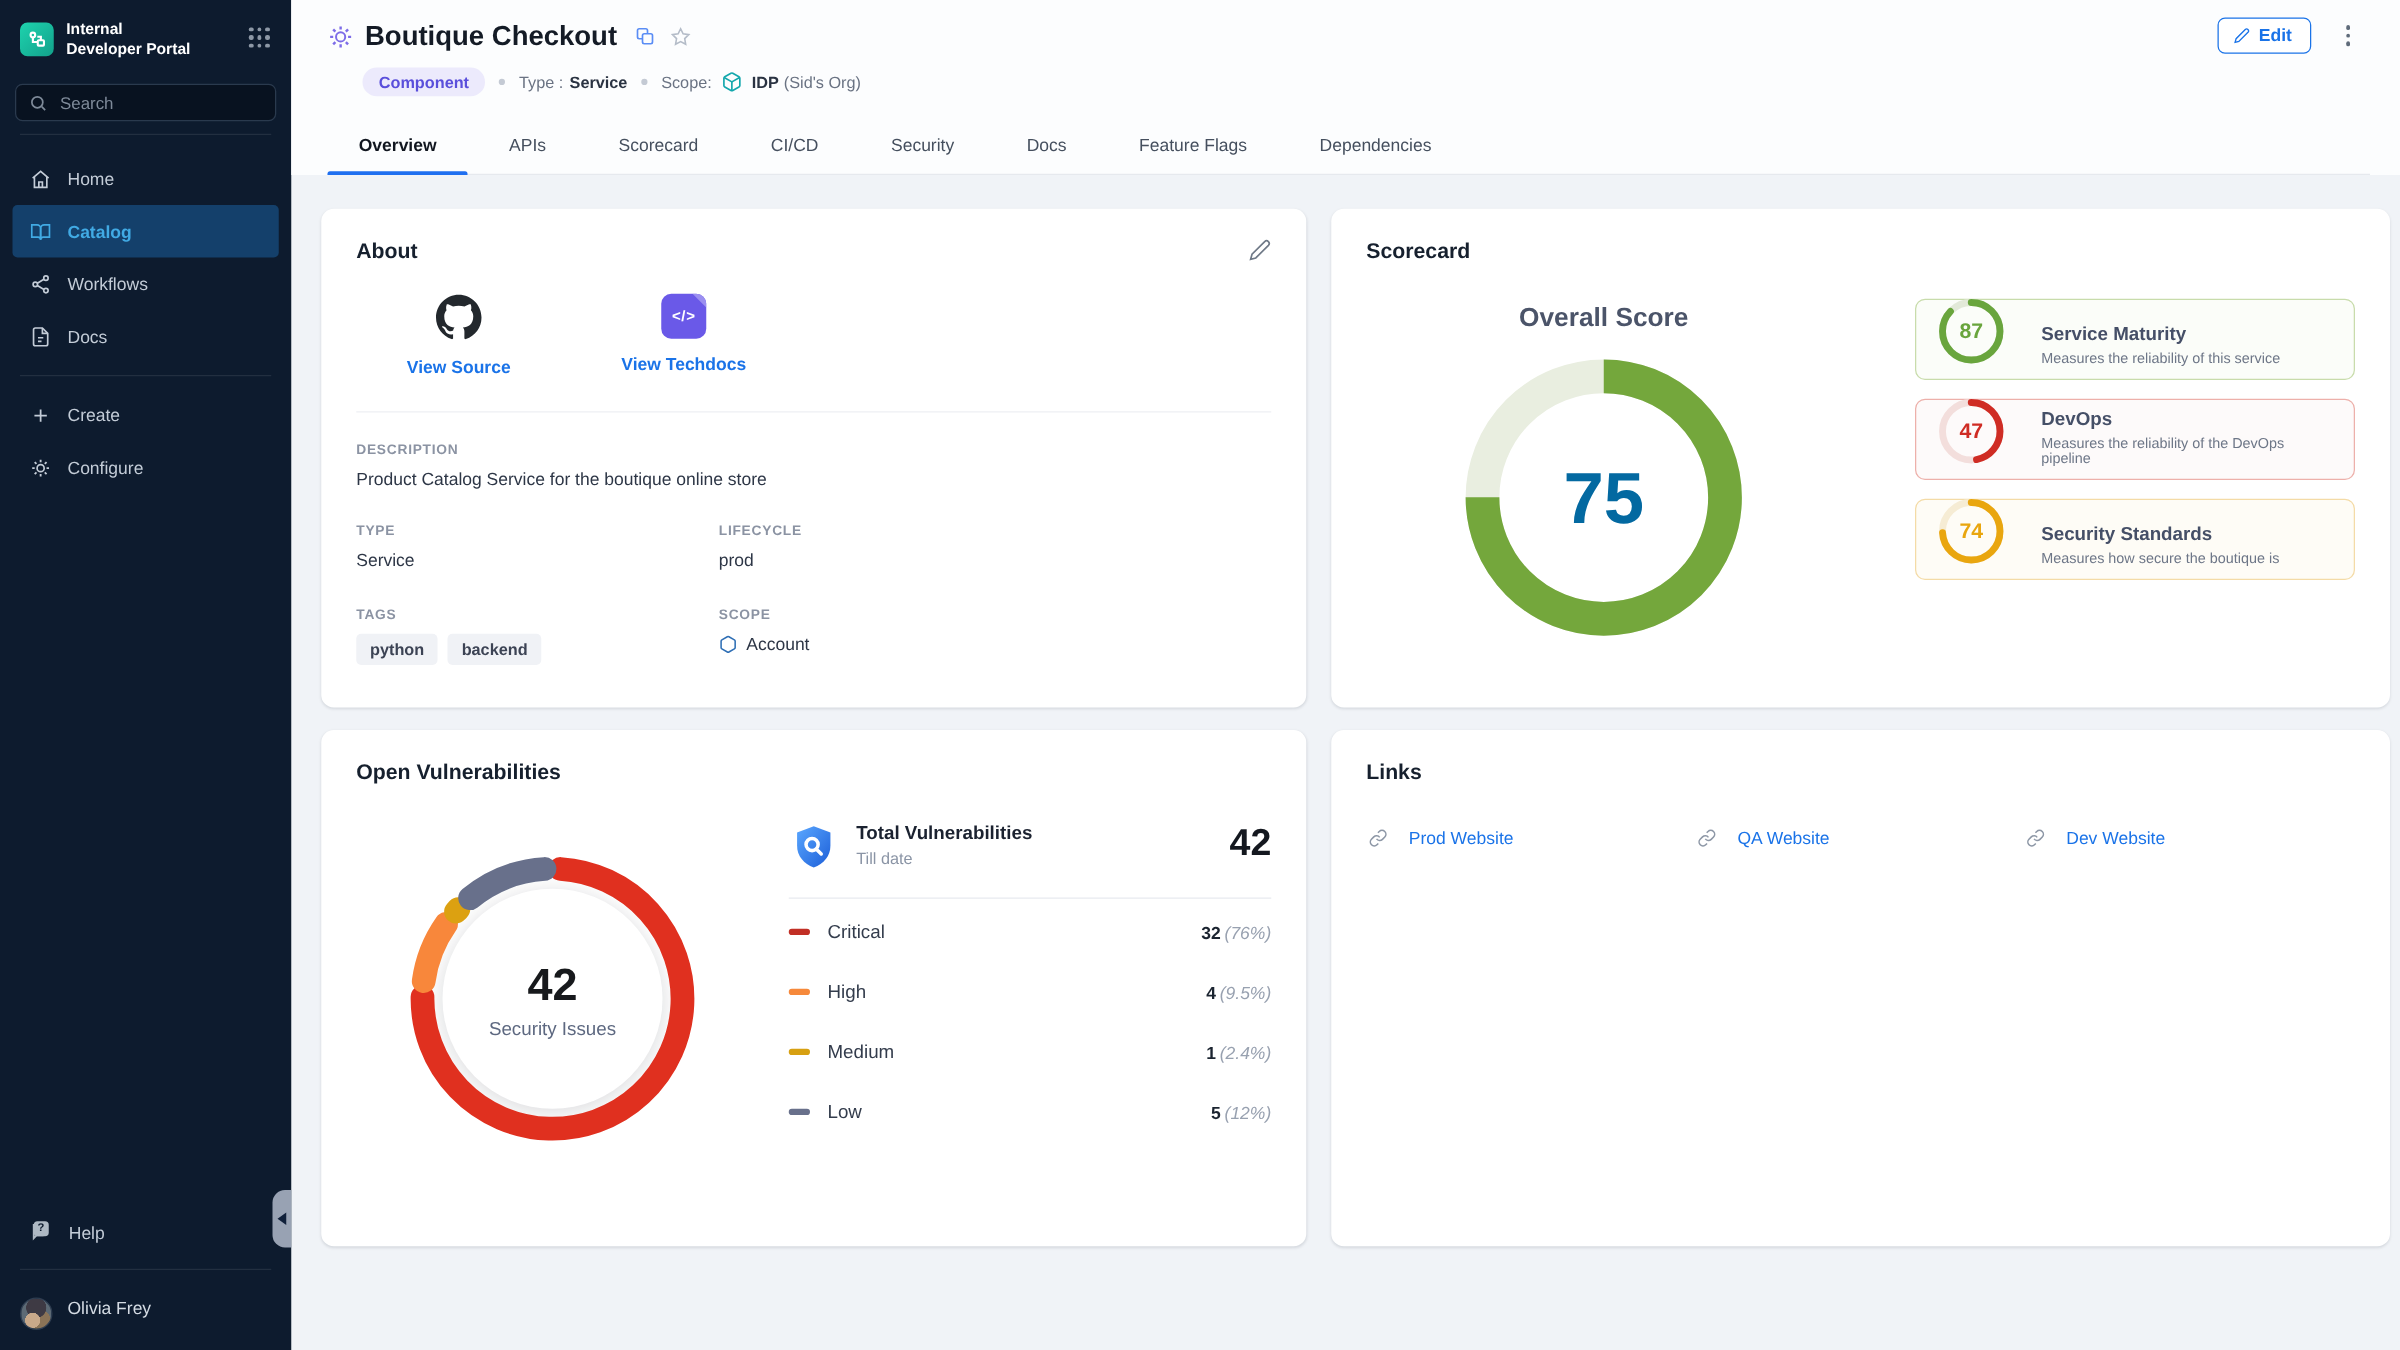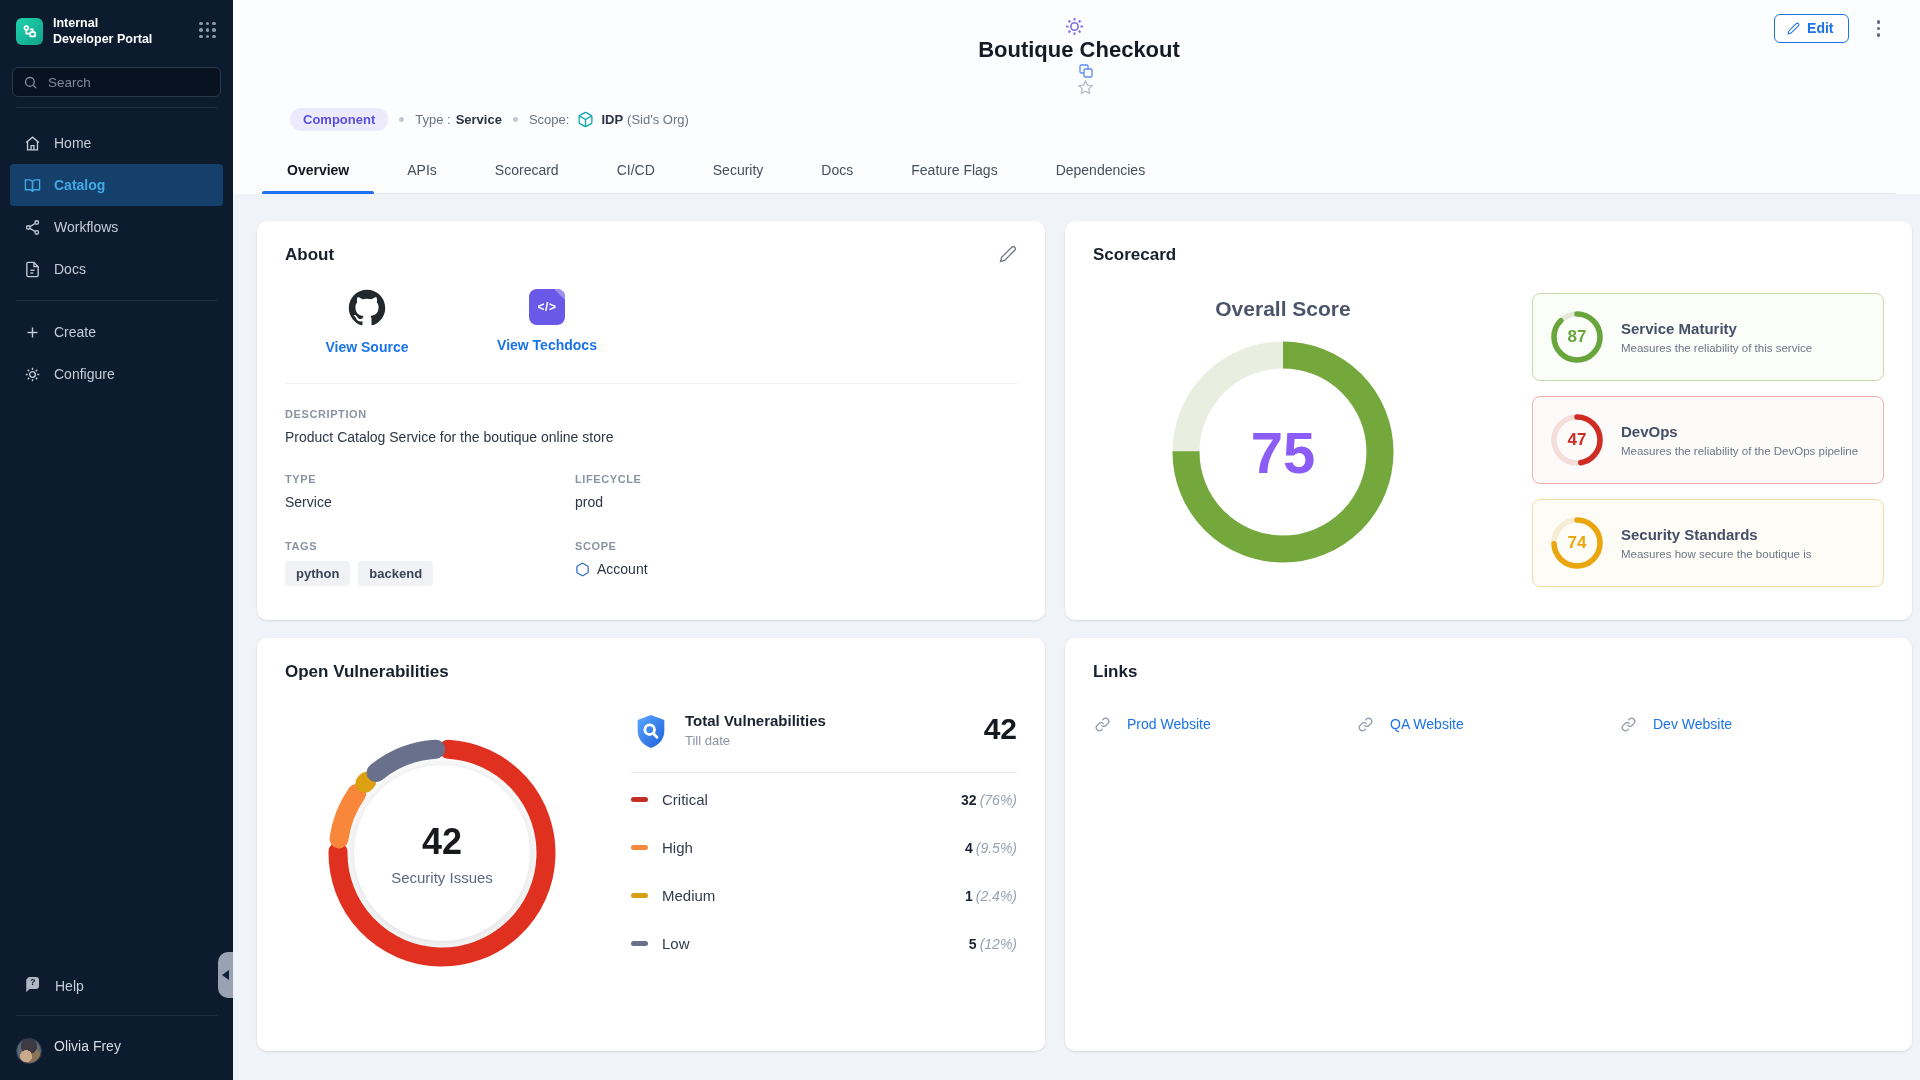--- a/index.html
+++ b/index.html
@@ -36,21 +36,21 @@
     background: radial-gradient(circle at 38% 72%, #c9a98a 0 26%, transparent 27%),
                 radial-gradient(circle at 50% 30%, #3e3a44 0 38%, transparent 40%),
                 radial-gradient(circle at 60% 75%, #8a7357 0 40%, #5d6a75 41%);
     border:1px solid #2e3d51; }
   .collapse-tab { position:absolute; right:0; top:952px; width:15px; height:46px; background:#98a2b3; border-radius:10px 0 0 10px; display:flex; align-items:center; justify-content:center; cursor:pointer; }
   .collapse-tab::before { content:''; border-top:5px solid transparent; border-bottom:5px solid transparent; border-right:7px solid #10203a; }
 
   
   .main { flex:1; display:flex; flex-direction:column; min-width:0; }
   .page-header { background:#fcfdfe; padding:16px 24px 0 29px; position:relative; }
-  .title-row { display:flex; align-items:center;flex-direction:column; }
+  .title-row { display:flex; align-items:center; }
   .entity-gear { color:#7d6ce8; margin-right:9px; display:flex; }
   .page-title { font-size:22px; font-weight:bold; color:#141b26; }
   .copy-icon { margin-left:14px; color:#5a8df5; display:flex; cursor:pointer; }
   .star-icon { margin-left:12px; color:#b4bcc8; display:flex; cursor:pointer; }
   .meta-row { display:flex; align-items:center; margin:12px 0 0 28px; font-size:13px; color:#6a7383; }
   .kind-badge { background:#eceafc; color:#5a4fdb; font-weight:bold; padding:4px 13px; border-radius:12px; font-size:13px; }
   .meta-dot { width:5px; height:5px; border-radius:50%; background:#c4cad4; margin:0 11px; }
   .meta-dark { color:#2a3342; font-weight:bold; margin-left:5px; }
   .scope-cube { margin:0 7px 0 8px; display:flex; }
   .scope-org { color:#6a7383; margin-left:4px; }
@@ -84,23 +84,23 @@
   .tags-row { display:flex; gap:8px; margin-top:9px; }
   .tag-pill { background:#f0f2f6; border-radius:4px; padding:5px 11px; font-size:13px; font-weight:bold; color:#3c4354; }
   .scope-value { display:flex; align-items:center; gap:7px; }
 
   
   .scorecard-body { display:flex; justify-content:space-between; margin-top:24px; }
   .overall-col { width:380px; display:flex; flex-direction:column; align-items:center; }
   .overall-label { font-size:21px; font-weight:bold; color:#4b5469; margin-top:8px; }
   .donut-wrap { position:relative; width:230px; height:230px; margin-top:16px; }
   .donut-center { position:absolute; inset:0; display:flex; flex-direction:column; align-items:center; justify-content:center; }
-  .overall-num { font-size:58px; font-weight:bold; color:#8b5cf6; }
+  .overall-num { font-size:58px; font-weight:bold; color:#0369a1; }
   .score-col { width:352px; display:flex; flex-direction:column; gap:15px; margin-top:4px; }
-  .score-item { border:1px solid #ddd; border-radius:8px; padding:10px 16px; display:flex; align-items:center; gap:16px; height:88px; }
+  .score-item { border:1px solid #ddd; border-radius:8px; padding:10px 16px; display:flex; align-items:flex-end; gap:28px; height:65px; }
   .mini-wrap { position:relative; width:56px; height:56px; flex-shrink:0; }
   .mini-score { position:absolute; inset:0; display:flex; align-items:center; justify-content:center; font-size:17px; font-weight:bold; }
   .score-name { font-size:15px; font-weight:bold; color:#454f67; }
   .score-desc { font-size:11.5px; color:#6d7687; margin-top:5px; }
 
   
   .vuln-body { display:flex; margin-top:16px; }
   .vuln-donut-wrap { position:relative; width:250px; height:250px; margin:30px 0 0 32px; flex-shrink:0; }
   .vuln-center { position:absolute; inset:0; display:flex; flex-direction:column; align-items:center; justify-content:center; }
   .vuln-center-num { font-size:36px; font-weight:bold; color:#17191c; }

